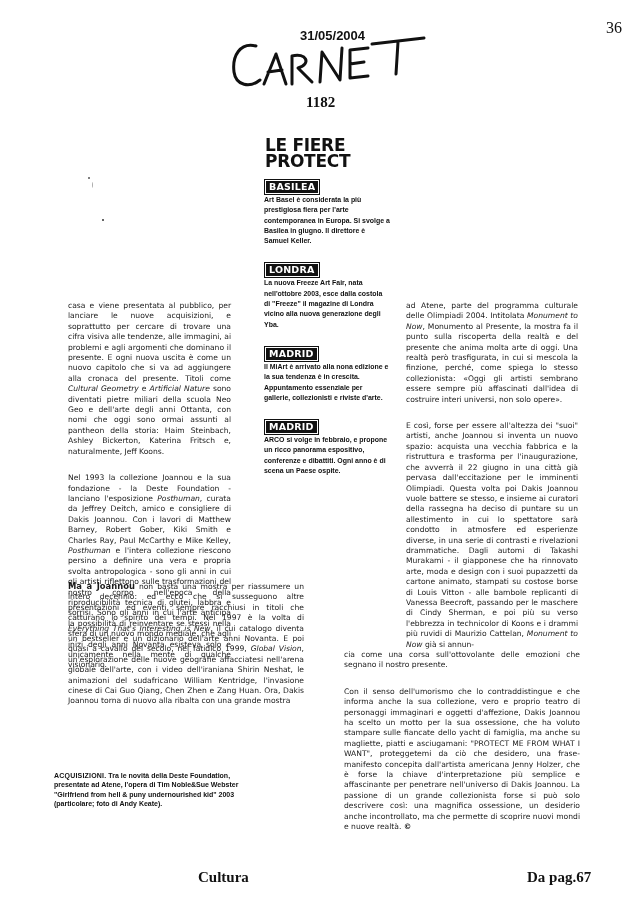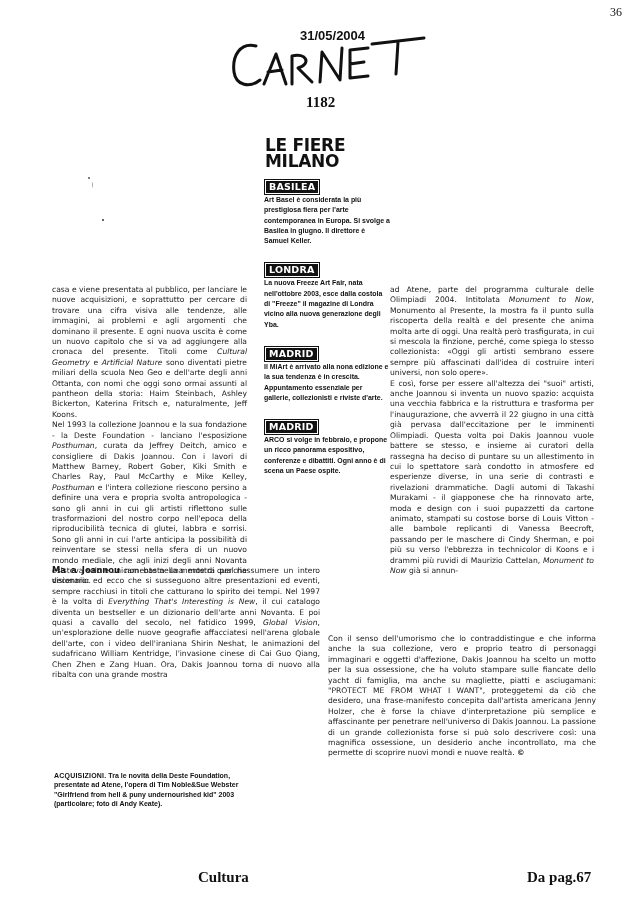--- a/index.html
+++ b/index.html
@@ -1,30 +1,30 @@
 <!DOCTYPE html>
 <html><head>
 <meta charset="utf-8">
 <style>
   html, body { margin:0; padding:0; background:#fff; }
   body { width:636px; height:900px; position:relative; overflow:hidden; font-family:"Liberation Sans", sans-serif; color:#111; }
-  .page-number { position:absolute; right:14px; top:5px; font-family:"Liberation Serif", serif; font-size:12px; }
+  .page-number { position:absolute; right:14px; top:19px; font-family:"Liberation Serif", serif; font-size:16px; }
   .date { position:absolute; left:300px; top:28px; font-family:Liberation Sans, sans-serif; font-weight:bold; font-size:13px; }
   .logo { position:absolute; left:226px; top:34px; width:200px; height:60px; }
   .issue { position:absolute; left:306px; top:94px; font-family:"Liberation Serif", serif; font-weight:bold; font-size:15px; }
 
   .section-title { position:absolute; left:265px; top:138px; font-family:"DejaVu Sans", sans-serif; font-weight:900; font-size:17px; line-height:15px; letter-spacing:-0.3px; transform:scaleY(1.05); }
 
   .sidebar { position:absolute; left:264px; top:176px; width:128px; }
   .fair { margin-bottom:13px; }
   .fair-tag { display:inline-block; background:#111; color:#fff; font-family:"DejaVu Sans", sans-serif; font-weight:bold; font-size:9.5px; line-height:10px; padding:0 2px; letter-spacing:0.2px; border:1px solid #111; outline:1px solid #fff; box-shadow:0 0 0 2px #111; margin:1px 0 2px 2px; }
   .fair-text { font-family:"Liberation Sans", sans-serif; font-weight:bold; font-size:7.4px; line-height:10.3px; transform:scaleX(0.94); transform-origin:left; width:134px; }
 
   .col { position:absolute; font-family:"DejaVu Sans", sans-serif; font-size:7.6px; line-height:10.4px; text-align:justify; color:#1a1a1a; }
-  .col p { margin:0; }
+  .col p { margin:16px; }
   .col em { font-style:italic; }
   .col-left { left:52px; top:285px; width:195px; }
   .col-left-2 { left:52px; top:565px; width:268px; }
   .col-right { left:390px; top:285px; width:204px; }
   .col-right-2 { left:328px; top:634px; width:268px; }
   .lead-strong { font-weight:bold; font-size:8.4px; }
 
   .caption { position:absolute; left:54px; top:771px; width:200px; font-family:"Liberation Sans", sans-serif; font-weight:bold; font-size:7px; line-height:9.4px; }
   .caption .cap-head { letter-spacing:0.2px; }
 
@@ -47,21 +47,21 @@
     <path d="M94 48 L96 18 L114 46 L116 14"></path>
     <path d="M142 14 L124 16 L124 44 L142 42 M124 30 L138 28"></path>
     <path d="M146 10 L198 4 M172 8 L170 40"></path>
   </g>
 </svg>
 
 <div class="issue">1182</div>
 
 <div class="section-title">
   <div>LE FIERE</div>
-  <div>MILANO</div>
+  <div>PROTECT</div>
 </div>
 
 <div class="sidebar">
   <div class="fair">
     <span class="fair-tag">BASILEA</span>
     <div class="fair-text">Art Basel è considerata la più prestigiosa fiera per l'arte contemporanea in Europa. Si svolge a Basilea in giugno. Il direttore è Samuel Keller.</div>
   </div>
   <div class="fair">
     <span class="fair-tag">LONDRA</span>
     <div class="fair-text">La nuova Freeze Art Fair, nata nell'ottobre 2003, esce dalla costola di "Freeze" il magazine di Londra vicino alla nuova generazione degli Yba.</div>
@@ -92,17 +92,18 @@
 <div class="caption">
   <span class="cap-head">ACQUISIZIONI.</span><span> Tra le novità della Deste Foundation, presentate ad Atene, l'opera di Tim Noble&amp;Sue Webster "Girlfriend from hell &amp; puny undernourished kid" 2003 (particolare; foto di Andy Keate).</span>
 </div>
 
 <div class="col col-right">
   <p><span>ad Atene, parte del programma culturale delle Olimpiadi 2004. Intitolata </span><em>Monument to Now</em><span>, Monumento al Presente, la mostra fa il punto sulla riscoperta della realtà e del presente che anima molta arte di oggi. Una realtà però trasfigurata, in cui si mescola la finzione, perché, come spiega lo stesso collezionista: «Oggi gli artisti sembrano essere sempre più affascinati dall'idea di costruire interi universi, non solo opere».</span></p>
   <p><span>E così, forse per essere all'altezza dei "suoi" artisti, anche Joannou si inventa un nuovo spazio: acquista una vecchia fabbrica e la ristruttura e trasforma per l'inaugurazione, che avverrà il 22 giugno in una città già pervasa dall'eccitazione per le imminenti Olimpiadi. Questa volta poi Dakis Joannou vuole battere se stesso, e insieme ai curatori della rassegna ha deciso di puntare su un allestimento in cui lo spettatore sarà condotto in atmosfere ed esperienze diverse, in una serie di contrasti e rivelazioni drammatiche. Dagli automi di Takashi Murakami - il giapponese che ha rinnovato arte, moda e design con i suoi pupazzetti da cartone animato, stampati su costose borse di Louis Vitton - alle bambole replicanti di Vanessa Beecroft, passando per le maschere di Cindy Sherman, e poi più su verso l'ebbrezza in technicolor di Koons e i drammi più ruvidi di Maurizio Cattelan, </span><em>Monument to Now</em><span> già si annun-</span></p>
 </div>
 
 <div class="col col-right-2">
+  <p>cia come una corsa sull'ottovolante delle emozioni che segnano il nostro presente.</p>
   <p><span>Con il senso dell'umorismo che lo contraddistingue e che informa anche la sua collezione, vero e proprio teatro di personaggi immaginari e oggetti d'affezione, Dakis Joannou ha scelto un motto per la sua ossessione, che ha voluto stampare sulle fiancate dello yacht di famiglia, ma anche su magliette, piatti e asciugamani: "PROTECT ME FROM WHAT I WANT", proteggetemi da ciò che desidero, una frase-manifesto concepita dall'artista americana Jenny Holzer, che è forse la chiave d'interpretazione più semplice e affascinante per penetrare nell'universo di Dakis Joannou. La passione di un grande collezionista forse si può solo descrivere così: una magnifica ossessione, un desiderio anche incontrollato, ma che permette di scoprire nuovi mondi e nuove realtà. </span><span style="font-weight:bold;">©</span></p>
 </div>
 
 <div class="footer-left">Cultura</div>
 <div class="footer-right">Da pag.67</div>
 
 </body></html>

